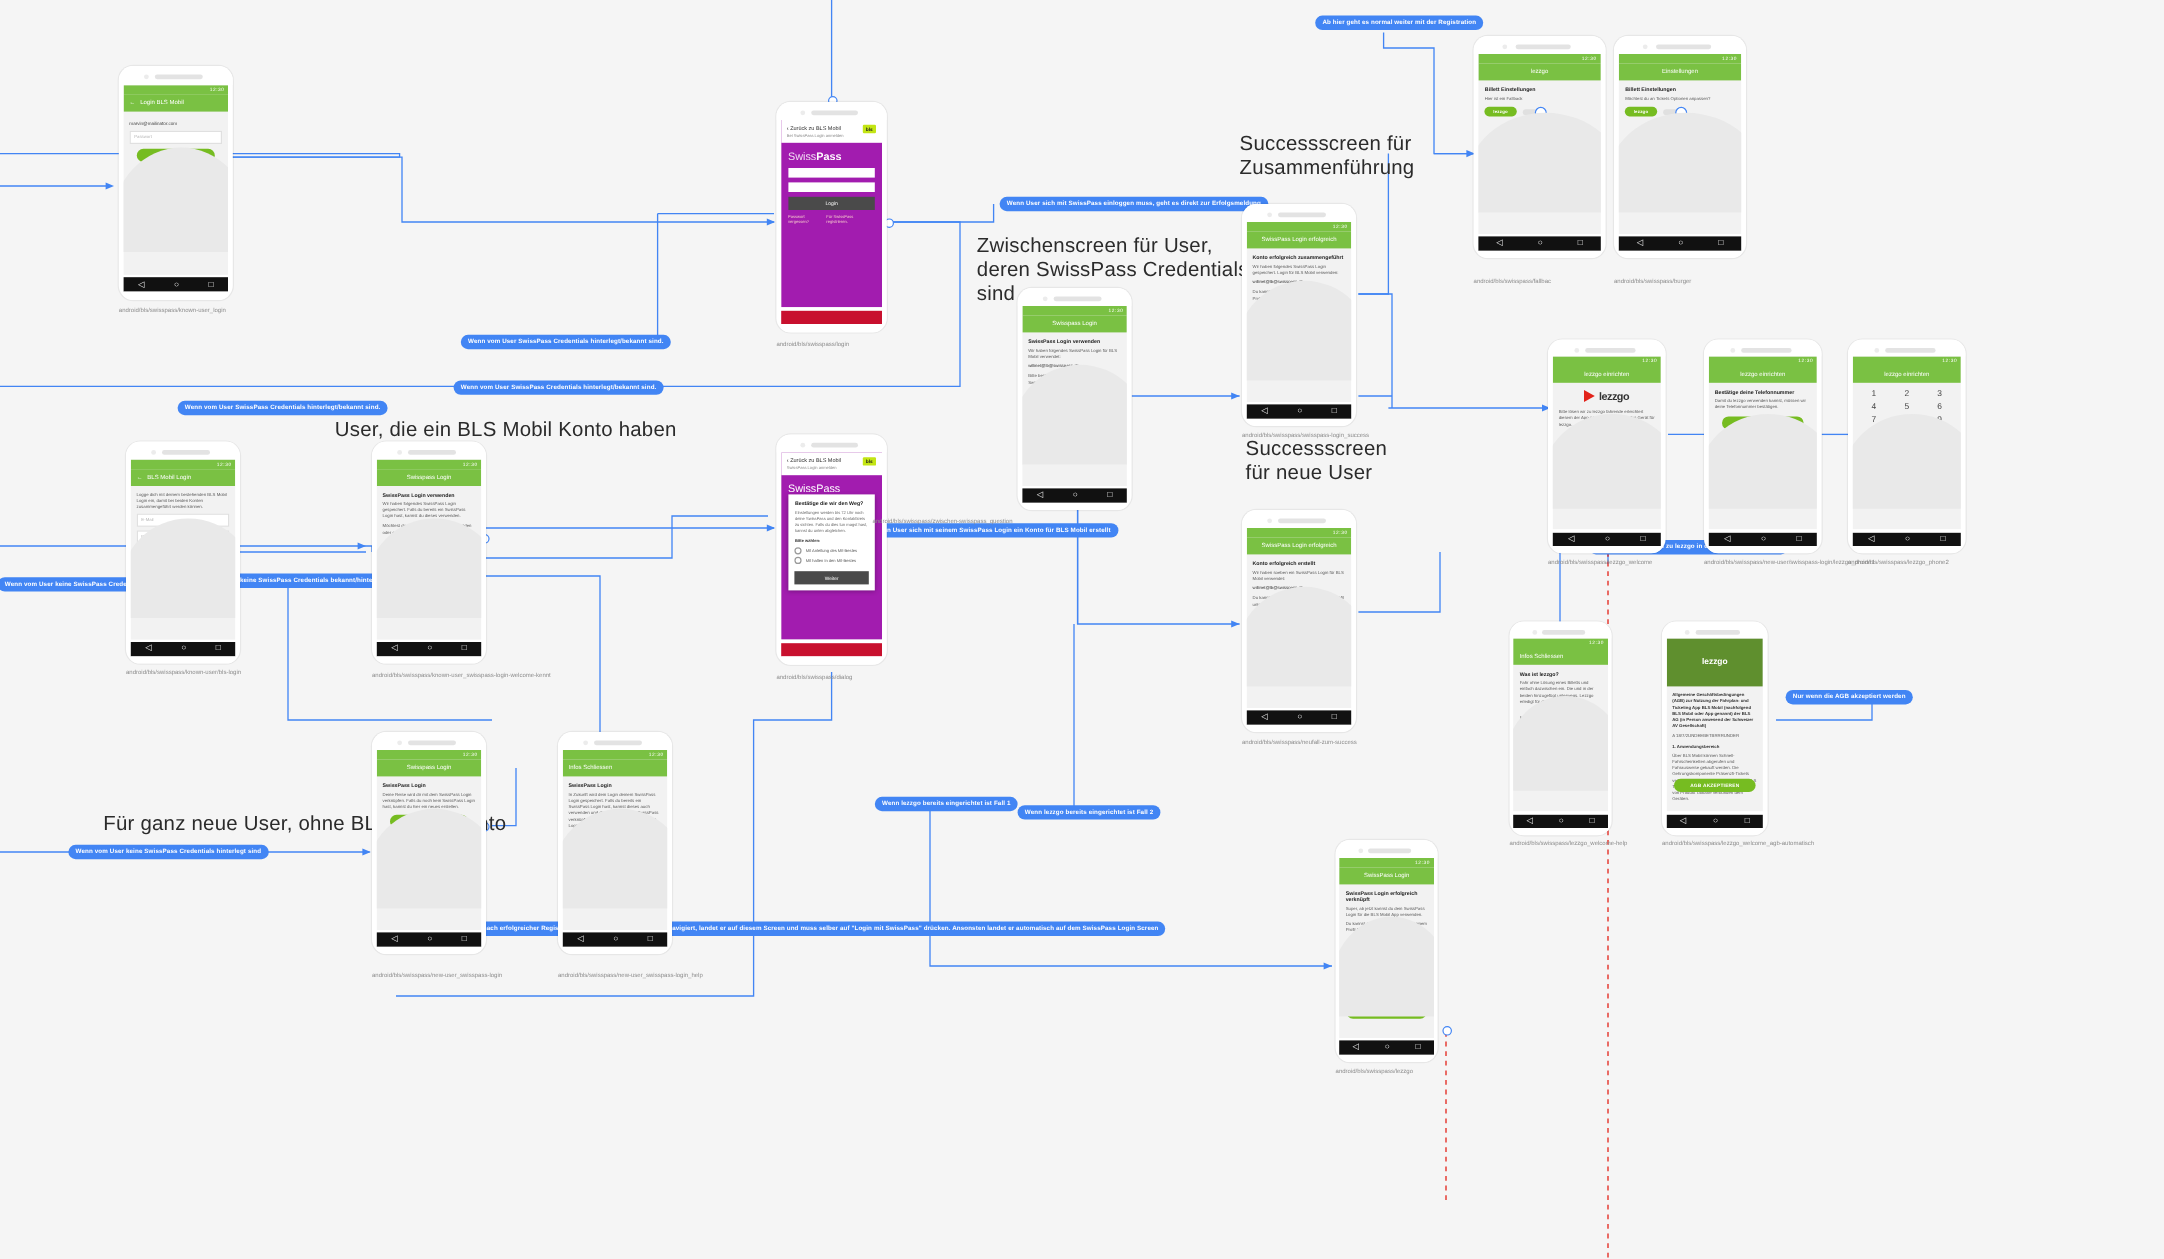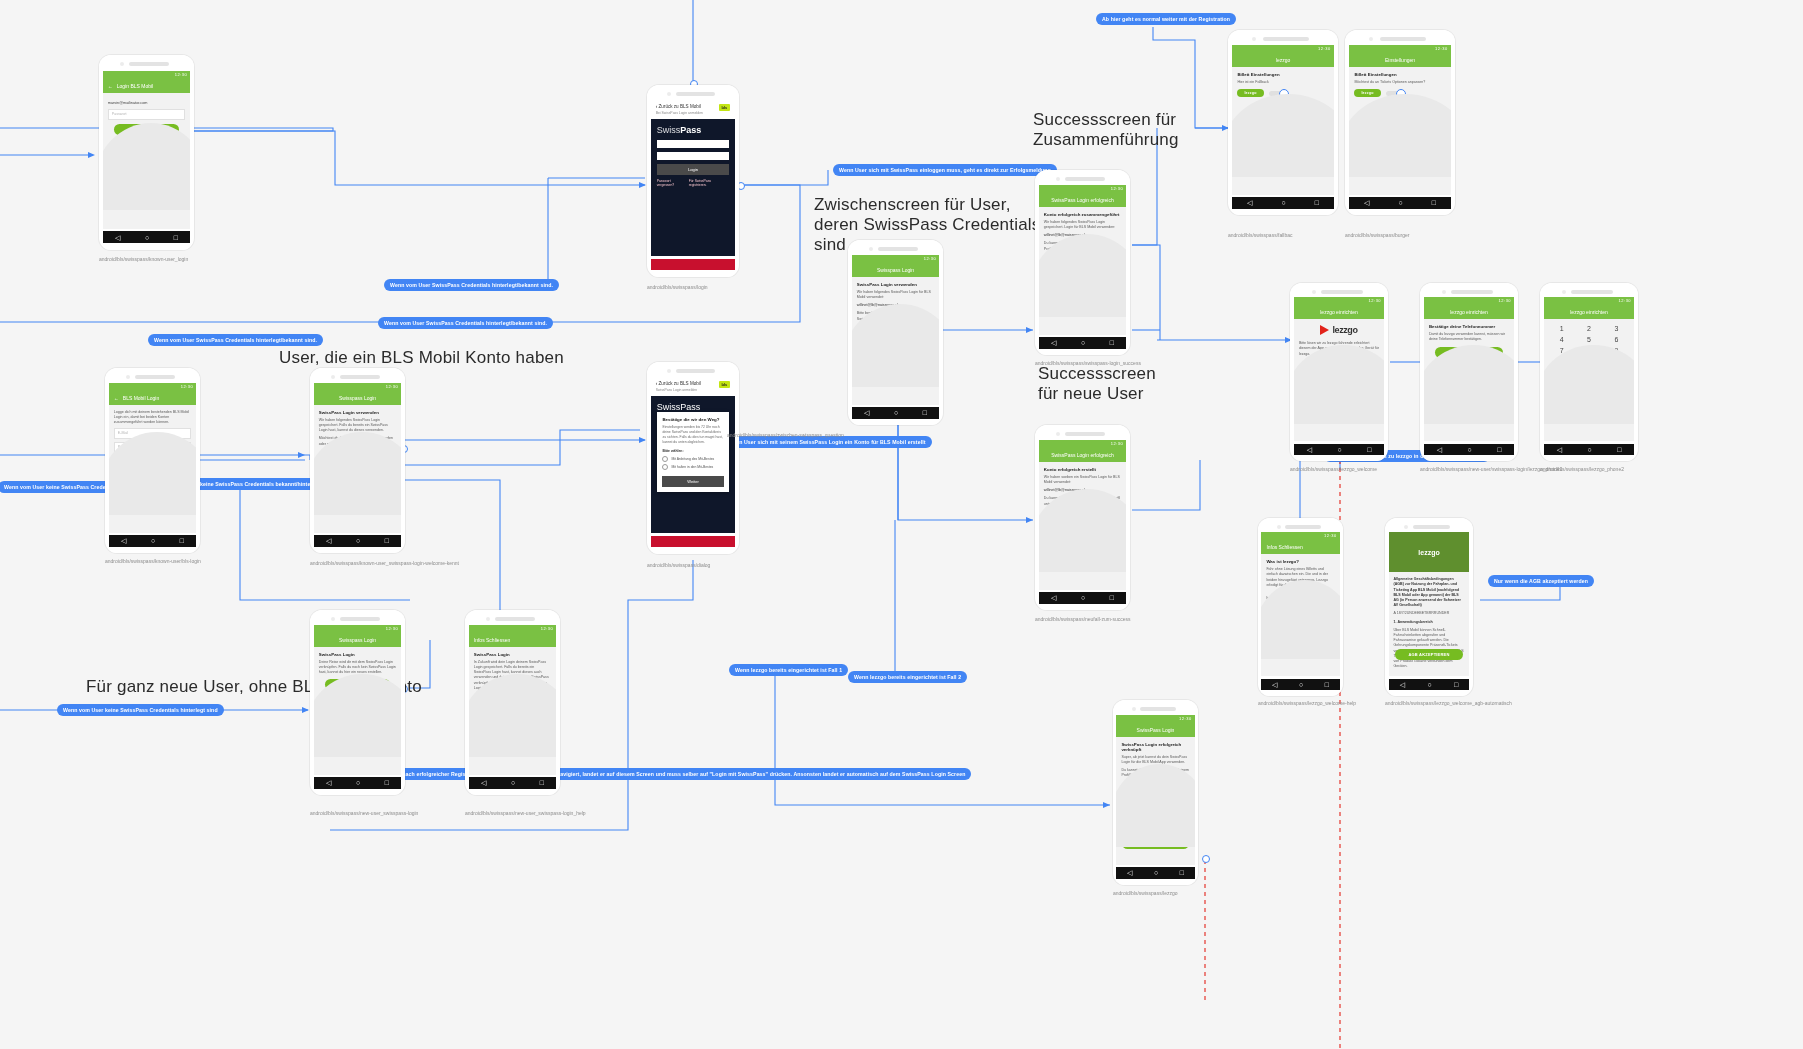--- a/index.html
+++ b/index.html
@@ -38,21 +38,21 @@
   .inp{background:#fff;border:1px solid #e0e0e0;height:7px;margin-bottom:3px;
     font-size:3.6px;color:#b6b6b6;padding:1px 3px;line-height:7px;}
   .btn-green{background:#76bc21;color:#fff;font-size:4px;text-align:center;
     border-radius:9px;padding:3px 0;margin:4px 6px;font-weight:bold;letter-spacing:.2px;}
   .btn-ghost{color:#5e5e5e;font-size:4px;text-align:center;margin-top:3px;font-weight:bold;}
   .swoosh{position:absolute;left:-10%;bottom:12%;width:130%;height:55%;
     background:#e9e9e9;border-radius:50% 50% 0 0/70% 70% 0 0;}
   .capname{position:absolute;font-size:5px;color:#8c8c8c;white-space:pre-line;line-height:7px;}
 
   
-  .sp-red{background:#0f172a;position:absolute;left:0;right:0;top:0;bottom:0;}
+  .sp-red{background:#a21caf;position:absolute;left:0;right:0;top:0;bottom:0;}
   .sp-top{background:#fff;padding:4px 5px;}
   .sp-back{font-size:4.6px;color:#333;}
   .sp-sub{font-size:3.4px;color:#8a8a8a;margin-top:2px;}
   .bls-logo{background:#c3e514;color:#1c1c1c;font-size:4px;font-weight:bold;
     padding:1px 3px;border-radius:1px;}
   .sp-word{color:#fff;font-size:9px;padding:6px 6px 5px;}
   .sp-word b{font-weight:bold;}
   .sp-word i{font-style:normal;opacity:.85;}
   .sp-inp{background:#fff;height:8px;margin:0 6px 4px;}
   .sp-btn{background:#4a4a4a;color:#fff;font-size:4.2px;text-align:center;

